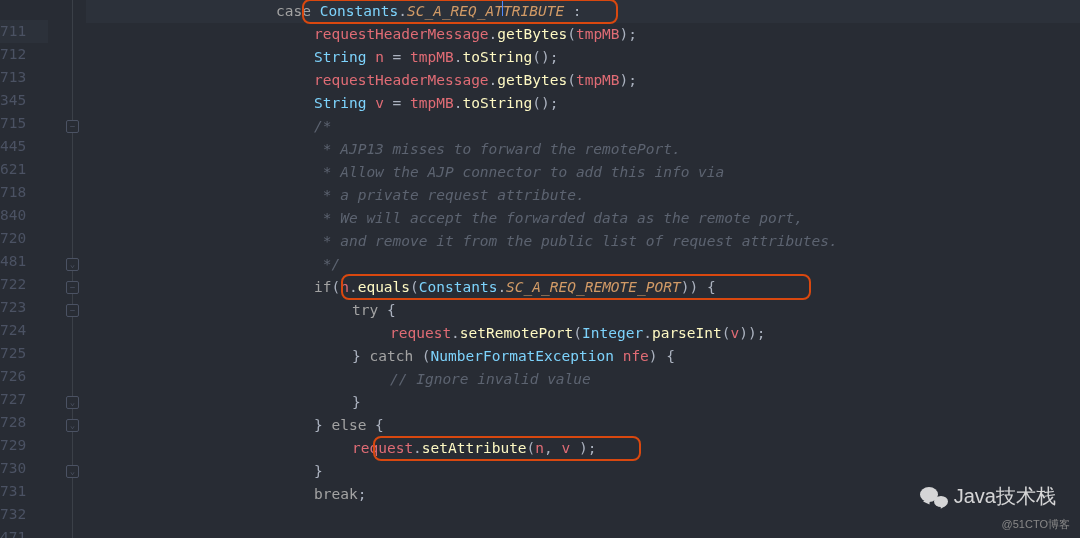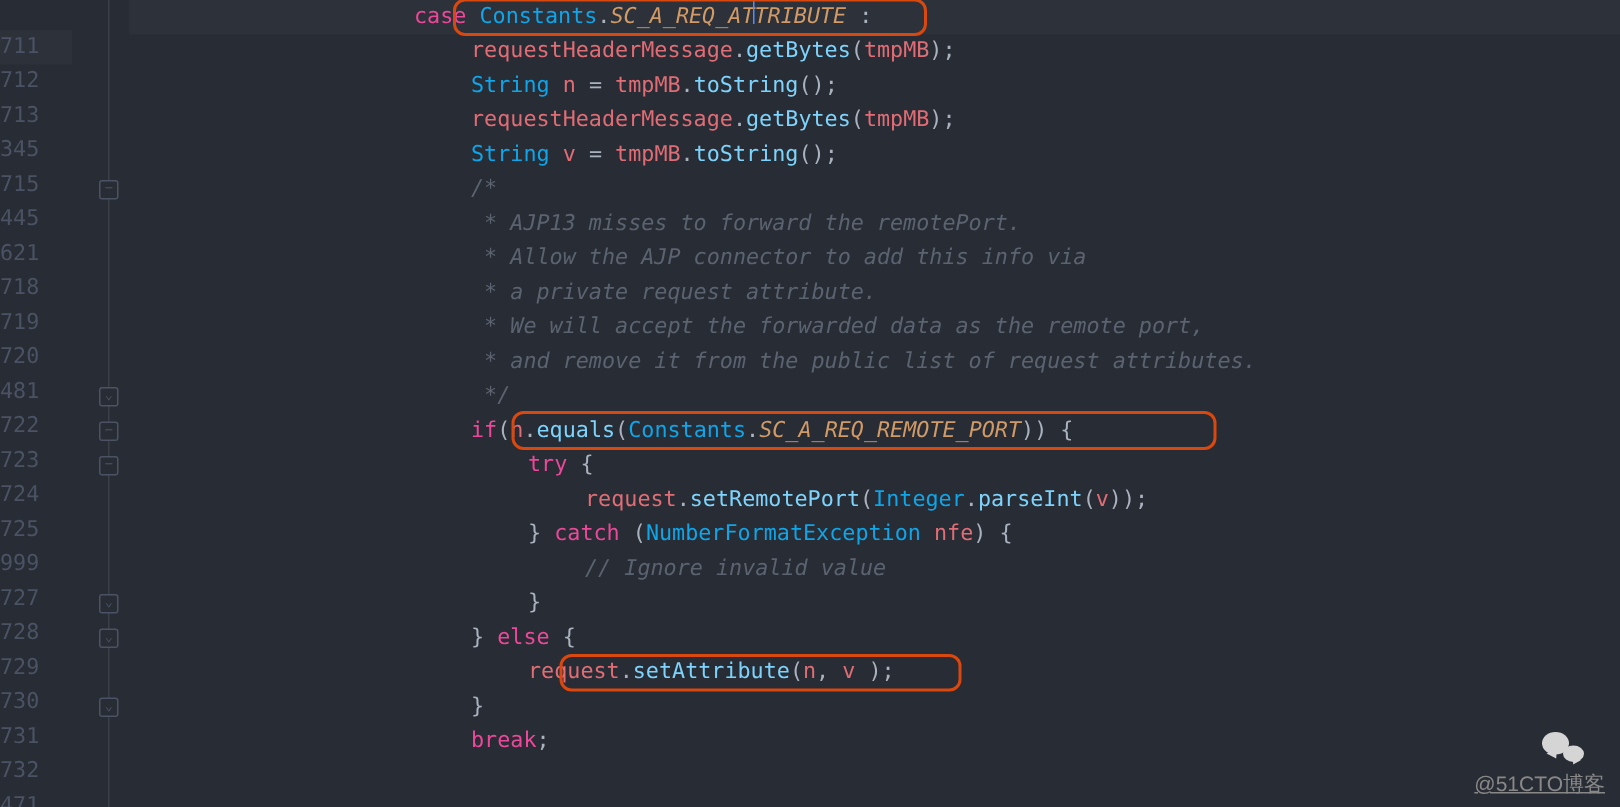--- a/index.html
+++ b/index.html
@@ -66,24 +66,24 @@
     display: flex;
   }
   .row.hl {
     background: #2c313a;
   }
   .codeline {
     position: relative;
     padding-left: 0;
   }
   .indent { display: inline-block; }
-  .kw { color: #ec4899; }
-  .cls { color: #0ea5e9; }
+  .kw { color: #a3a3a3; }
+  .cls { color: #7dd3fc; }
   .prop { color: #d19a66; font-style: italic; }
-  .fn { color: #7dd3fc; }
+  .fn { color: #fef9c3; }
   .punc { color: #abb2bf; }
   .cm { color: #5c6370; font-style: italic; }
   .ident { color: #e06c75; }
 
   .box-hl {
     position: absolute;
     border: 2.5px solid #d9480f;
     border-radius: 8px;
     pointer-events: none;
     z-index: 5;
@@ -120,48 +120,48 @@
     width: 14px; height: 11px; background:#e8e8e8; border-radius:50%;
     position:absolute; right:0; bottom:2px;
   }
   .watermark .wechat .b2::after {
     content:''; position:absolute; right:3px; bottom:-2px;
     border-left:3px solid transparent; border-right:3px solid transparent;
     border-top:5px solid #e8e8e8; transform:rotate(30deg);
   }
   .credit {
     position:absolute; right:10px; bottom:6px;
-    font-family: sans-serif; font-size:14px; color:#888;text-decoration:underline;
+    font-family: sans-serif; font-size:11px; color:#888;
   }
   .cursor {
     display:inline-block; width:1px; height:16px;
     background:#528bff; vertical-align:middle; margin:0 0 2px -1px;
   }
 </style>
 </head>
 <body>
 
 <div class="editor">
   <div class="gutter" id="gutter">
       <div class="row hl">711</div>
       <div class="row">712</div>
       <div class="row">713</div>
       <div class="row">345</div>
       <div class="row">715</div>
       <div class="row">445</div>
       <div class="row">621</div>
       <div class="row">718</div>
-      <div class="row">719</div>
+      <div class="row">840</div>
       <div class="row">720</div>
       <div class="row">481</div>
       <div class="row">722</div>
       <div class="row">723</div>
       <div class="row">724</div>
       <div class="row">725</div>
-      <div class="row">999</div>
+      <div class="row">726</div>
       <div class="row">727</div>
       <div class="row">728</div>
       <div class="row">729</div>
       <div class="row">730</div>
       <div class="row">731</div>
       <div class="row">732</div>
       <div class="row">471</div>
     </div>
   <div class="fold-col" id="foldcol">
     <div class="fold-line"></div>
@@ -174,14 +174,15 @@
       <div class="fold-mark" style="top: 465px;">⌄</div>
     </div>
   <div class="code" id="code"><div class="row codeline hl"><span class="indent" style="width: 190px;"></span><span class="kw">case</span><span class="punc"> </span><span class="cls">Constants</span><span class="punc">.</span><span class="prop">SC_A_REQ_AT</span><span class="cursor"></span><span class="prop">TRIBUTE</span><span class="punc"> :</span></div><div class="row codeline"><span class="indent" style="width: 228px;"></span><span class="ident">requestHeaderMessage</span><span class="punc">.</span><span class="fn">getBytes</span><span class="punc">(</span><span class="ident">tmpMB</span><span class="punc">);</span></div><div class="row codeline"><span class="indent" style="width: 228px;"></span><span class="cls">String</span><span class="punc"> </span><span class="ident">n</span><span class="punc"> = </span><span class="ident">tmpMB</span><span class="punc">.</span><span class="fn">toString</span><span class="punc">();</span></div><div class="row codeline"><span class="indent" style="width: 228px;"></span><span class="ident">requestHeaderMessage</span><span class="punc">.</span><span class="fn">getBytes</span><span class="punc">(</span><span class="ident">tmpMB</span><span class="punc">);</span></div><div class="row codeline"><span class="indent" style="width: 228px;"></span><span class="cls">String</span><span class="punc"> </span><span class="ident">v</span><span class="punc"> = </span><span class="ident">tmpMB</span><span class="punc">.</span><span class="fn">toString</span><span class="punc">();</span></div><div class="row codeline"><span class="indent" style="width: 228px;"></span><span class="cm">/*</span></div><div class="row codeline"><span class="indent" style="width: 228px;"></span><span class="cm"> * AJP13 misses to forward the remotePort.</span></div><div class="row codeline"><span class="indent" style="width: 228px;"></span><span class="cm"> * Allow the AJP connector to add this info via</span></div><div class="row codeline"><span class="indent" style="width: 228px;"></span><span class="cm"> * a private request attribute.</span></div><div class="row codeline"><span class="indent" style="width: 228px;"></span><span class="cm"> * We will accept the forwarded data as the remote port,</span></div><div class="row codeline"><span class="indent" style="width: 228px;"></span><span class="cm"> * and remove it from the public list of request attributes.</span></div><div class="row codeline"><span class="indent" style="width: 228px;"></span><span class="cm"> */</span></div><div class="row codeline"><span class="indent" style="width: 228px;"></span><span class="kw">if</span><span class="punc">(</span><span class="ident">n</span><span class="punc">.</span><span class="fn">equals</span><span class="punc">(</span><span class="cls">Constants</span><span class="punc">.</span><span class="prop">SC_A_REQ_REMOTE_PORT</span><span class="punc">)) {</span></div><div class="row codeline"><span class="indent" style="width: 266px;"></span><span class="kw">try</span><span class="punc"> {</span></div><div class="row codeline"><span class="indent" style="width: 304px;"></span><span class="ident">request</span><span class="punc">.</span><span class="fn">setRemotePort</span><span class="punc">(</span><span class="cls">Integer</span><span class="punc">.</span><span class="fn">parseInt</span><span class="punc">(</span><span class="ident">v</span><span class="punc">));</span></div><div class="row codeline"><span class="indent" style="width: 266px;"></span><span class="punc">} </span><span class="kw">catch</span><span class="punc"> (</span><span class="cls">NumberFormatException</span><span class="punc"> </span><span class="ident">nfe</span><span class="punc">) {</span></div><div class="row codeline"><span class="indent" style="width: 304px;"></span><span class="cm">// Ignore invalid value</span></div><div class="row codeline"><span class="indent" style="width: 266px;"></span><span class="punc">}</span></div><div class="row codeline"><span class="indent" style="width: 228px;"></span><span class="punc">} </span><span class="kw">else</span><span class="punc"> {</span></div><div class="row codeline"><span class="indent" style="width: 266px;"></span><span class="ident">request</span><span class="punc">.</span><span class="fn">setAttribute</span><span class="punc">(</span><span class="ident">n</span><span class="punc">, </span><span class="ident">v</span><span class="punc"> );</span></div><div class="row codeline"><span class="indent" style="width: 228px;"></span><span class="punc">}</span></div><div class="row codeline"><span class="indent" style="width: 228px;"></span><span class="kw">break</span><span class="punc">;</span></div><div class="row codeline"><span class="indent" style="width: 0px;"></span></div><div class="box-hl" style="top: -1px; left: 216px; width: 316px; height: 25px;"></div><div class="box-hl" style="top: 274px; left: 255px; width: 470px; height: 26px;"></div><div class="box-hl" style="top: 436px; left: 287px; width: 268px; height: 25px;"></div></div>
 </div>
 
 <div class="watermark">
   <span class="wechat">
       <span class="b1"></span>
       <span class="b2"></span>
     </span>
+  <span>Java技术栈</span>
 </div>
 <div class="credit">@51CTO博客</div>
 
 </body></html>

